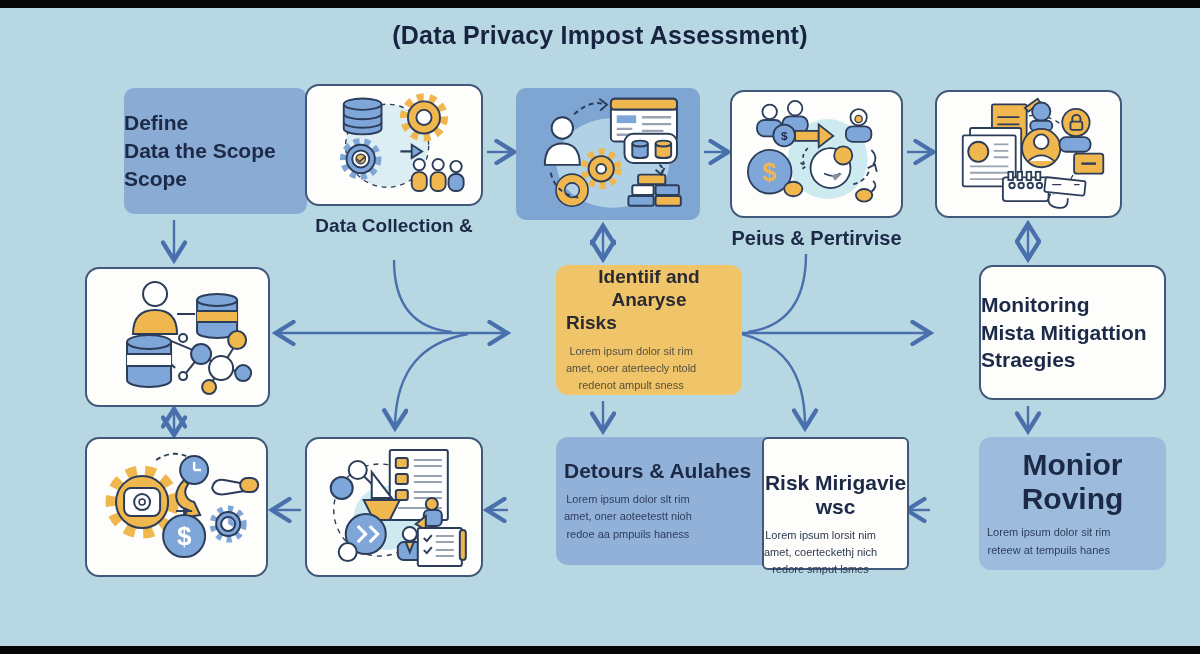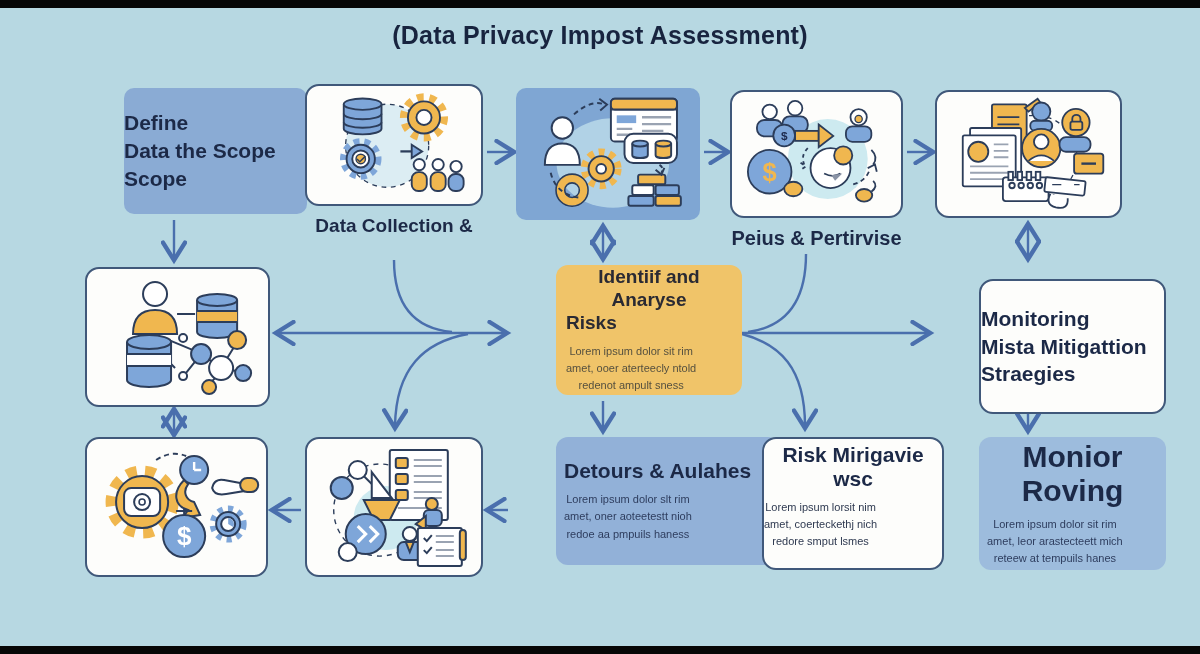--- a/index.html
+++ b/index.html
@@ -295,21 +295,21 @@
   <div class="box flex-center" style="left:512px;top:265px;width:186px;height:130px;background:#f0c469;border-radius:12px;padding:6px 10px;">
     <div class="o-title">Identiif and Anaryse</div>
     <div class="o-title">Risks</div>
     <div class="body-text o-body">
       <div>Lorem ipsum dolor sit rim</div>
       <div>amet, ooer aterteecly ntold</div>
       <div>redenot ampult sness</div>
     </div>
   </div>
 
-  <div class="box white-box flex-center" style="left:935px;top:279px;width:187px;height:135px;">
+  <div class="box white-box flex-center" style="left:935px;top:265px;width:187px;height:135px;">
     <div class="hline">Monitoring</div>
     <div class="hline">Mista Mitigattion</div>
     <div class="hline">Straegies</div>
   </div>
 
   <div class="box white-box icon-box" style="left:85px;top:437px;width:183px;height:140px;">
     <svg viewBox="0 0 160 125">
       <path d="M60 16 Q75 6 90 12" fill="none" stroke="#2c3d5a" stroke-width="2" stroke-dasharray="5 4"></path>
       <g>
         <circle cx="46" cy="58" r="30" fill="none" stroke="#f0b74f" stroke-width="13" stroke-dasharray="10 8"></circle>
@@ -393,31 +393,30 @@
 
   <div class="box flex-center" style="left:512px;top:437px;width:224px;height:128px;background:#92b1d8;border-radius:12px;padding:4px 8px;">
     <div style="font-weight:bold;color:#1c2947;font-size:21px;">Detours &amp; Aulahes</div>
     <div class="body-text b-body">
       <div>Lorem ipsum dolor slt rim</div>
       <div>amet, oner aoteetestt nioh</div>
       <div>redoe aa pmpuils haness</div>
     </div>
   </div>
 
-  <div class="box white-box flex-center" style="left:718px;top:437px;width:182px;height:133px;justify-content:flex-start;padding-top:4px;">
+  <div class="box white-box flex-center" style="left:718px;top:437px;width:147px;height:133px;justify-content:flex-start;padding-top:32px;border-radius:6px;">
     <div style="font-weight:bold;color:#1c2947;font-size:21px;">Risk Mirigavie wsc</div>
     <div class="body-text w-body">
       <div>Lorem ipsum lorsit nim</div>
       <div>amet, coerteckethj nich</div>
       <div>redore smput lsmes</div>
     </div>
   </div>
 
   <div class="box flex-center" style="left:935px;top:437px;width:187px;height:133px;background:#9dbcdd;border-radius:12px;padding:4px 8px;">
     <div style="font-weight:bold;color:#1c2947;font-size:30px;">Monior Roving</div>
     <div class="body-text b-body">
       <div>Lorem ipsum dolor sit rim</div>
-      <div>amet, leor arastecteett mich</div>
       <div>reteew at tempuils hanes</div>
     </div>
   </div>
 
 </div>
 
 </body></html>

